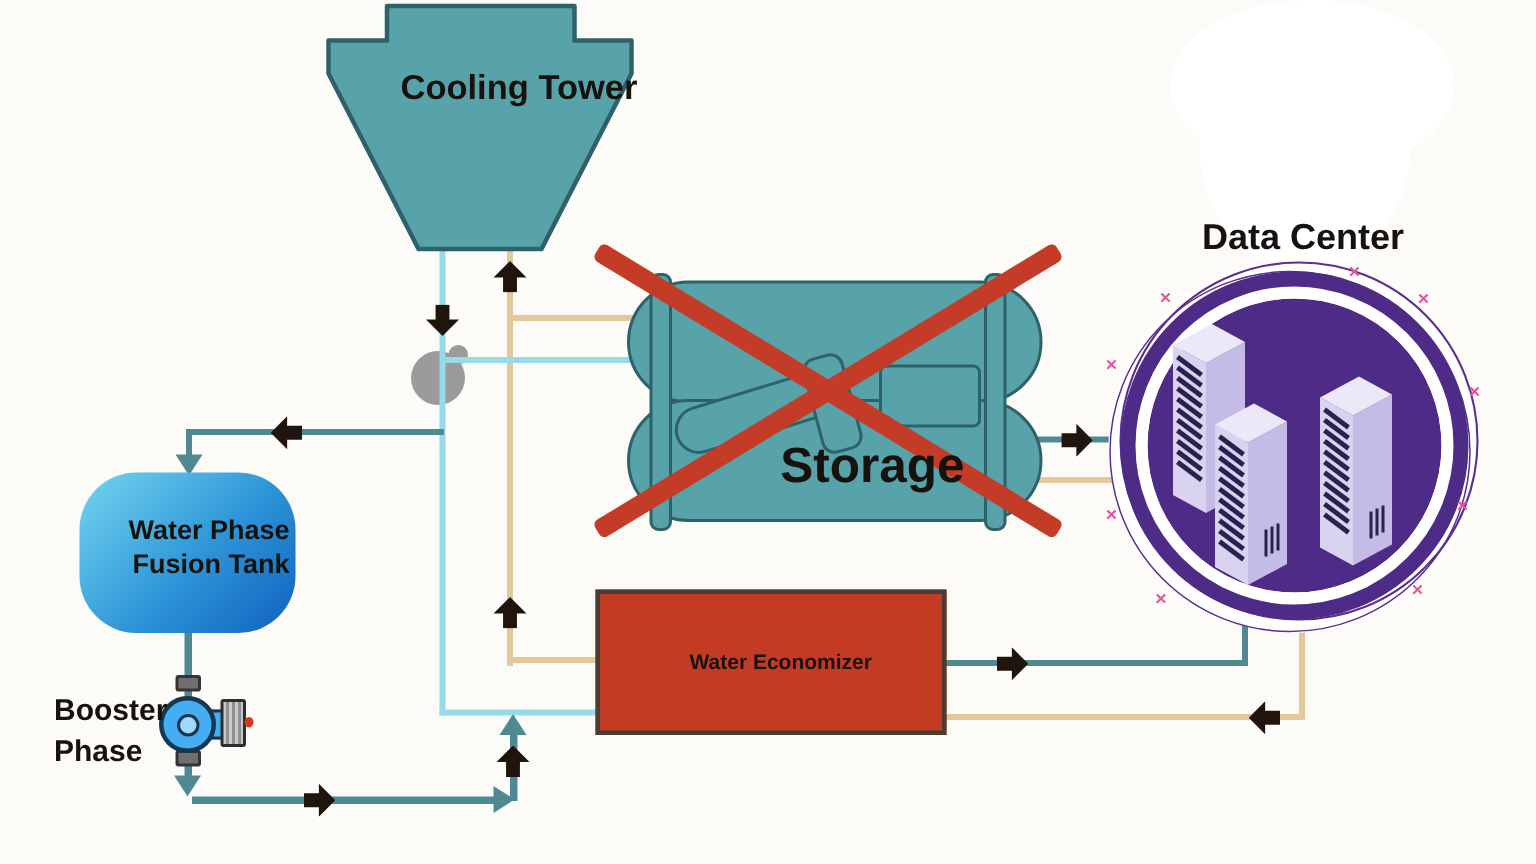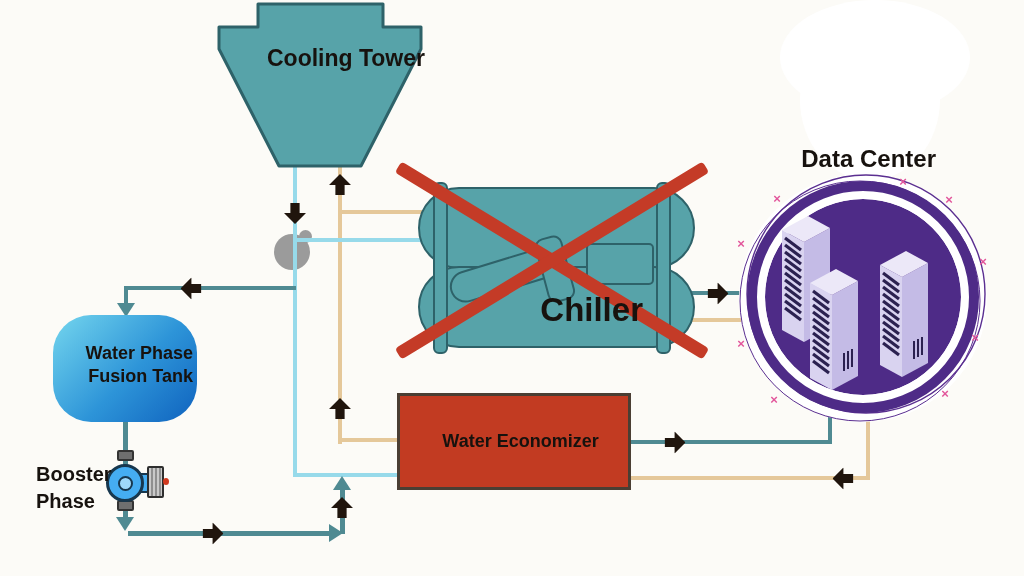--- a/index.html
+++ b/index.html
@@ -100,24 +100,24 @@
   <div class="chillpart" style="left:418px;top:187px;width:277px;height:82px;border-radius:41px;"></div>
   <div class="chillpart" style="left:418px;top:266px;width:277px;height:82px;border-radius:41px;"></div>
   <div class="chillpart" style="left:433px;top:182px;width:15px;height:172px;border-radius:6px;"></div>
   <div class="chillpart" style="left:656px;top:182px;width:15px;height:172px;border-radius:6px;"></div>
   <div class="chillpart" style="left:448px;top:258px;width:118px;height:32px;border-radius:16px;transform:rotate(-17deg);"></div>
   <div class="chillpart" style="left:541px;top:236px;width:28px;height:66px;border-radius:9px;transform:rotate(-15deg);"></div>
   <div class="chillpart" style="left:586px;top:243px;width:68px;height:42px;border-radius:5px;"></div>
 
   <div class="xstroke" style="transform:rotate(31.3deg);"></div>
   <div class="xstroke" style="transform:rotate(-31.3deg);"></div>
-  <div class="lbl center" style="left:458px;top:291px;width:185px;font-size:33px;">Chiller</div>
+  <div class="lbl center" style="left:458px;top:291px;width:185px;font-size:33px;">Storage</div>
 
   <div class="econ">
-    <div class="lbl center" style="position:static;font-size:18px;margin-left:13px;">Water Economizer</div>
+    <div class="lbl center" style="position:static;font-size:14px;margin-left:13px;">Water Economizer</div>
   </div>
 
   <div class="tank"></div>
   <div class="lbl center" style="left:57px;top:342px;width:136px;font-size:18px;line-height:1.3;">
     <span>Water Phase</span><br>
     <span>Fusion Tank</span>
   </div>
 
   <div class="flange" style="left:117px;top:450px;"></div>
   <div class="flange" style="left:117px;top:500px;"></div>

